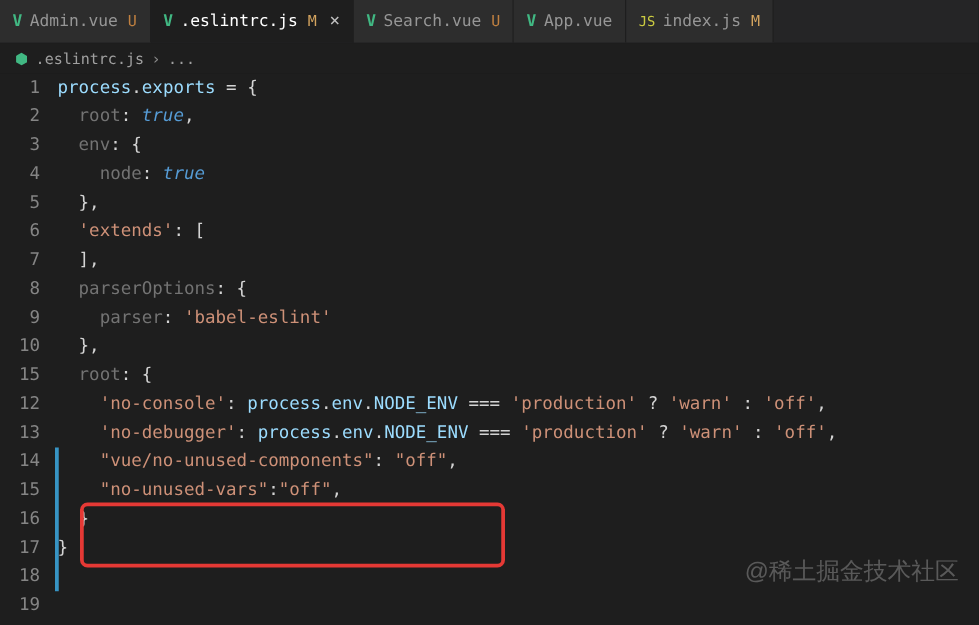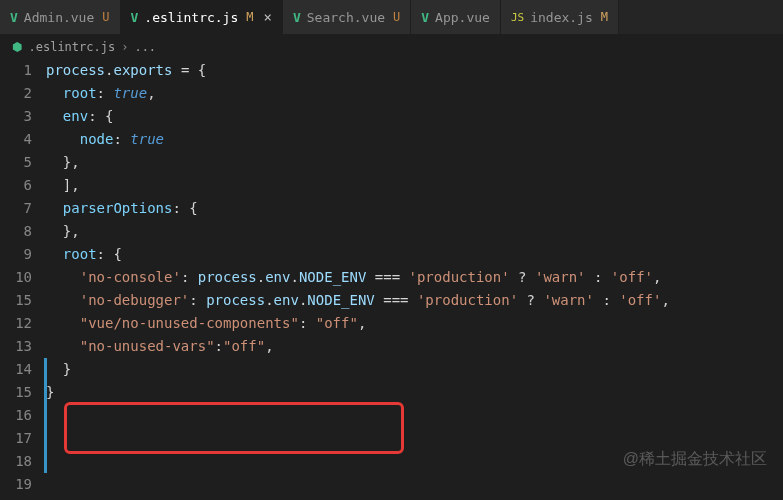--- a/index.html
+++ b/index.html
@@ -69,37 +69,37 @@
     left: 44px;
     width: 3px;
     background: #3794c4;
   }
   .code {
     flex: 1;
     position: relative;
   }
   .line { height: 23px; line-height: 23px; white-space: pre; }
   .tok-var { color: #9cdcfe; }
-  .tok-prop { color: #7dd3fc; }
+  .tok-prop { color: #737373; }
   .tok-str { color: #ce9178; }
   .tok-punc { color: #d4d4d4; }
   .tok-op { color: #d4d4d4; }
   .tok-const { color: #569cd6; font-style: italic; }
   .redbox {
     position: absolute;
     border: 3px solid #e53935;
     border-radius: 6px;
     pointer-events: none;
   }
   .watermark {
     position: absolute;
     right: 16px;
     bottom: 30px;
     color: rgba(200,200,200,0.35);
-    font-size: 16px;
+    font-size: 19px;
     font-family: sans-serif;
   }
 </style>
 </head>
 <body>
 
 <div class="tabs">
   <div class="tab">
     <span class="vue-icon">V</span>
     <span>Admin.vue</span>
@@ -156,22 +156,24 @@
       <div class="ln">18</div>
       <div class="ln">19</div>
     <div class="mod-bar" style="top:299px;height:115px"></div>
   </div>
   <div class="code">
     <div class="line"><span class="tok-var">process</span><span class="tok-punc">.</span><span class="tok-var">exports</span><span class="tok-punc"> = {</span></div>
     <div class="line">  <span class="tok-prop">root</span><span class="tok-punc">: </span><span class="tok-const">true</span><span class="tok-punc">,</span></div>
     <div class="line">  <span class="tok-prop">env</span><span class="tok-punc">: {</span></div>
     <div class="line">    <span class="tok-prop">node</span><span class="tok-punc">: </span><span class="tok-const">true</span></div>
     <div class="line">  <span class="tok-punc">},</span></div>
+    <div class="line">  <span class="tok-str">'extends'</span><span class="tok-punc">: [</span></div>
     <div class="line">  <span class="tok-punc">],</span></div>
     <div class="line">  <span class="tok-prop">parserOptions</span><span class="tok-punc">: {</span></div>
+    <div class="line">    <span class="tok-prop">parser</span><span class="tok-punc">: </span><span class="tok-str">'babel-eslint'</span></div>
     <div class="line">  <span class="tok-punc">},</span></div>
     <div class="line">  <span class="tok-prop">root</span><span class="tok-punc">: {</span></div>
     <div class="line">    <span class="tok-str">'no-console'</span><span class="tok-punc">: </span><span class="tok-var">process</span><span class="tok-punc">.</span><span class="tok-var">env</span><span class="tok-punc">.</span><span class="tok-var">NODE_ENV</span><span class="tok-op"> === </span><span class="tok-str">'production'</span><span class="tok-op"> ? </span><span class="tok-str">'warn'</span><span class="tok-op"> : </span><span class="tok-str">'off'</span><span class="tok-punc">,</span></div>
     <div class="line">    <span class="tok-str">'no-debugger'</span><span class="tok-punc">: </span><span class="tok-var">process</span><span class="tok-punc">.</span><span class="tok-var">env</span><span class="tok-punc">.</span><span class="tok-var">NODE_ENV</span><span class="tok-op"> === </span><span class="tok-str">'production'</span><span class="tok-op"> ? </span><span class="tok-str">'warn'</span><span class="tok-op"> : </span><span class="tok-str">'off'</span><span class="tok-punc">,</span></div>
     <div class="line">    <span class="tok-str">"vue/no-unused-components"</span><span class="tok-punc">: </span><span class="tok-str">"off"</span><span class="tok-punc">,</span></div>
     <div class="line">    <span class="tok-str">"no-unused-vars"</span><span class="tok-punc">:</span><span class="tok-str">"off"</span><span class="tok-punc">,</span></div>
     <div class="line">  <span class="tok-punc">}</span></div>
     <div class="line"><span class="tok-punc">}</span></div>
 
     <div class="redbox" style="left:18px;top:343px;width:340px;height:52px"></div>

